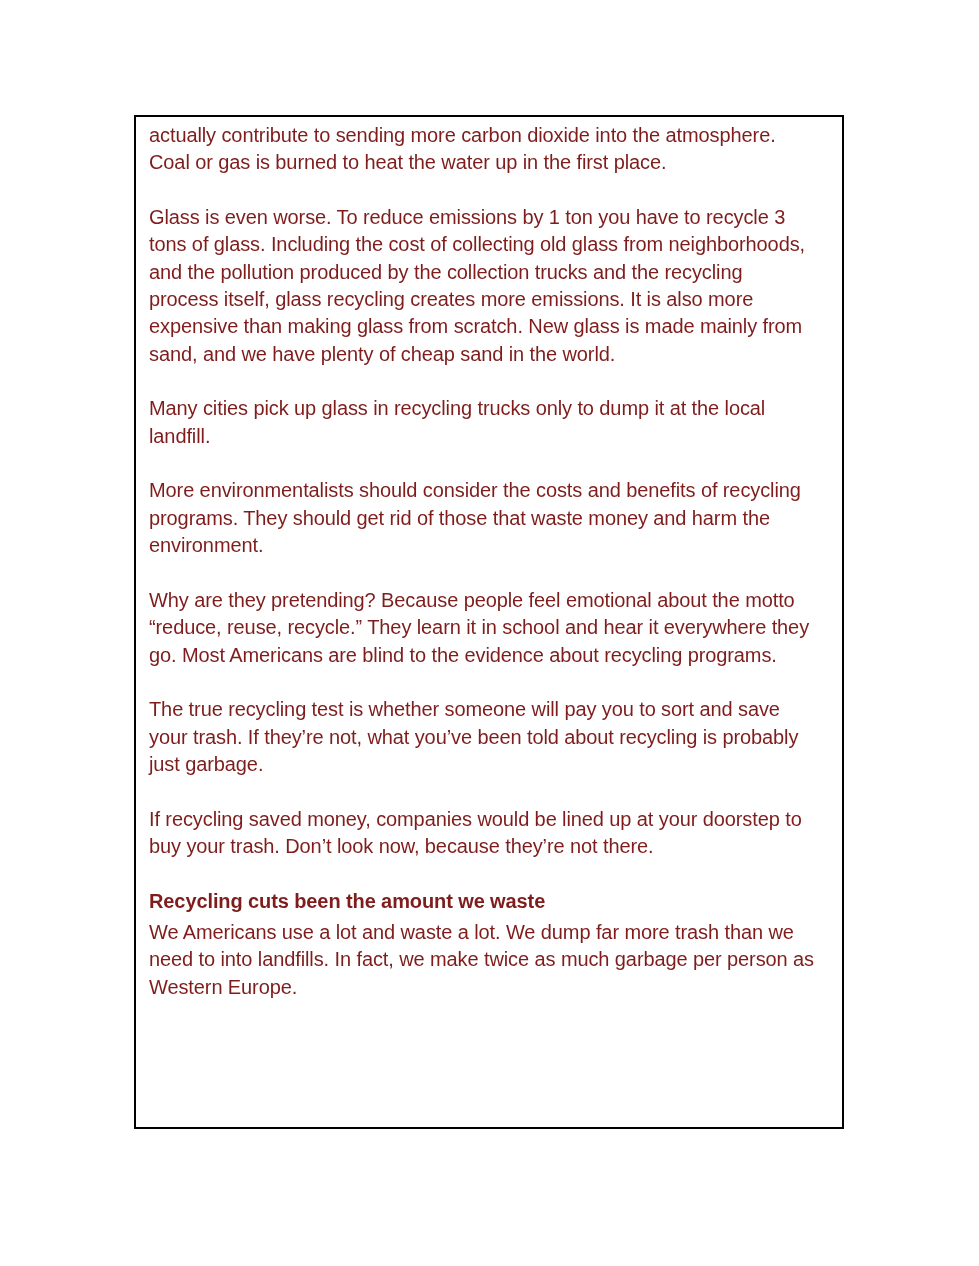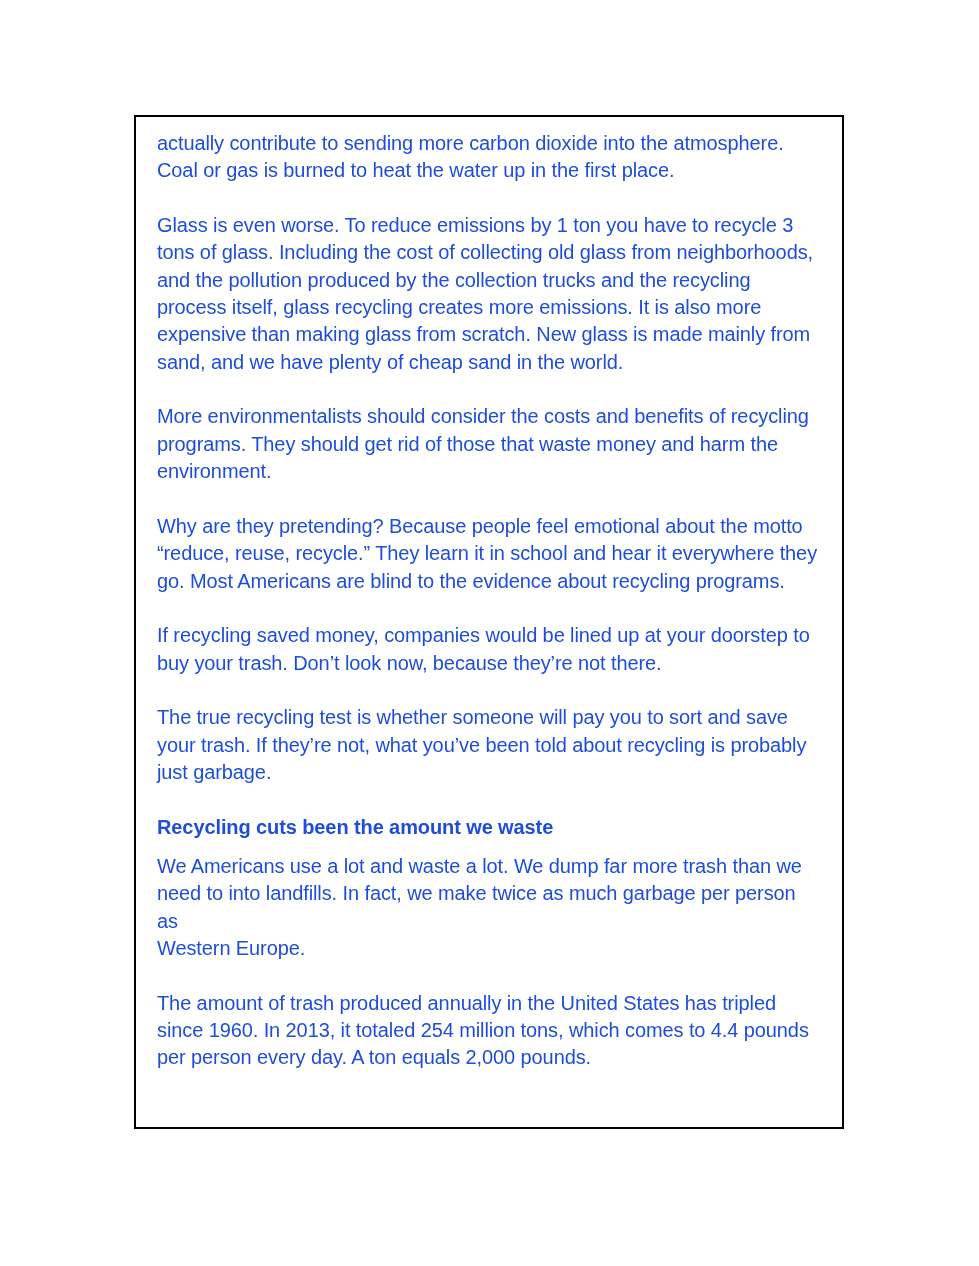--- a/index.html
+++ b/index.html
@@ -25,25 +25,25 @@
     top: 115px;
     width: 710px;
     height: 1014px;
     box-sizing: border-box;
     border: 2px solid #000000;
     padding: 1px 9px 0 9px;
     background: #ffffff;
     overflow: hidden;
   }
   .para, .heading {
-    margin: 12px;
+    margin: 4px;
     font-size: 20px;
     line-height: 27.35px;
     font-weight: 400;
-    color: #1d4ed8;
+    color: #7f1d1d;
     white-space: pre-line;
     letter-spacing: -0.1px;
   }
   .para.gap-after {
     margin-bottom: 27.35px;
   }
   .heading {
     font-weight: 700;
   }
 </style>
@@ -53,32 +53,31 @@
 <div class="page">
   <div class="text-box">
     <p class="para gap-after">actually contribute to sending more carbon dioxide into the atmosphere.
 Coal or gas is burned to heat the water up in the first place.</p>
     <p class="para gap-after">Glass is even worse. To reduce emissions by 1 ton you have to recycle 3
 tons of glass. Including the cost of collecting old glass from neighborhoods,
 and the pollution produced by the collection trucks and the recycling
 process itself, glass recycling creates more emissions. It is also more
 expensive than making glass from scratch. New glass is made mainly from
 sand, and we have plenty of cheap sand in the world.</p>
+    <p class="para gap-after">Many cities pick up glass in recycling trucks only to dump it at the local
+landfill.</p>
     <p class="para gap-after">More environmentalists should consider the costs and benefits of recycling
 programs. They should get rid of those that waste money and harm the
 environment.</p>
     <p class="para gap-after">Why are they pretending? Because people feel emotional about the motto
 “reduce, reuse, recycle.” They learn it in school and hear it everywhere they
 go. Most Americans are blind to the evidence about recycling programs.</p>
-    <p class="para gap-after">If recycling saved money, companies would be lined up at your doorstep to
-buy your trash. Don’t look now, because they’re not there.</p>
     <p class="para gap-after">The true recycling test is whether someone will pay you to sort and save
 your trash. If they’re not, what you’ve been told about recycling is probably
 just garbage.</p>
+    <p class="para gap-after">If recycling saved money, companies would be lined up at your doorstep to
+buy your trash. Don’t look now, because they’re not there.</p>
     <h2 class="heading">Recycling cuts been the amount we waste</h2>
     <p class="para gap-after">We Americans use a lot and waste a lot. We dump far more trash than we
 need to into landfills. In fact, we make twice as much garbage per person as
 Western Europe.</p>
-    <p class="para">The amount of trash produced annually in the United States has tripled
-since 1960. In 2013, it totaled 254 million tons, which comes to 4.4 pounds
-per person every day. A ton equals 2,000 pounds.</p>
   </div>
 </div>
 
 </body></html>

